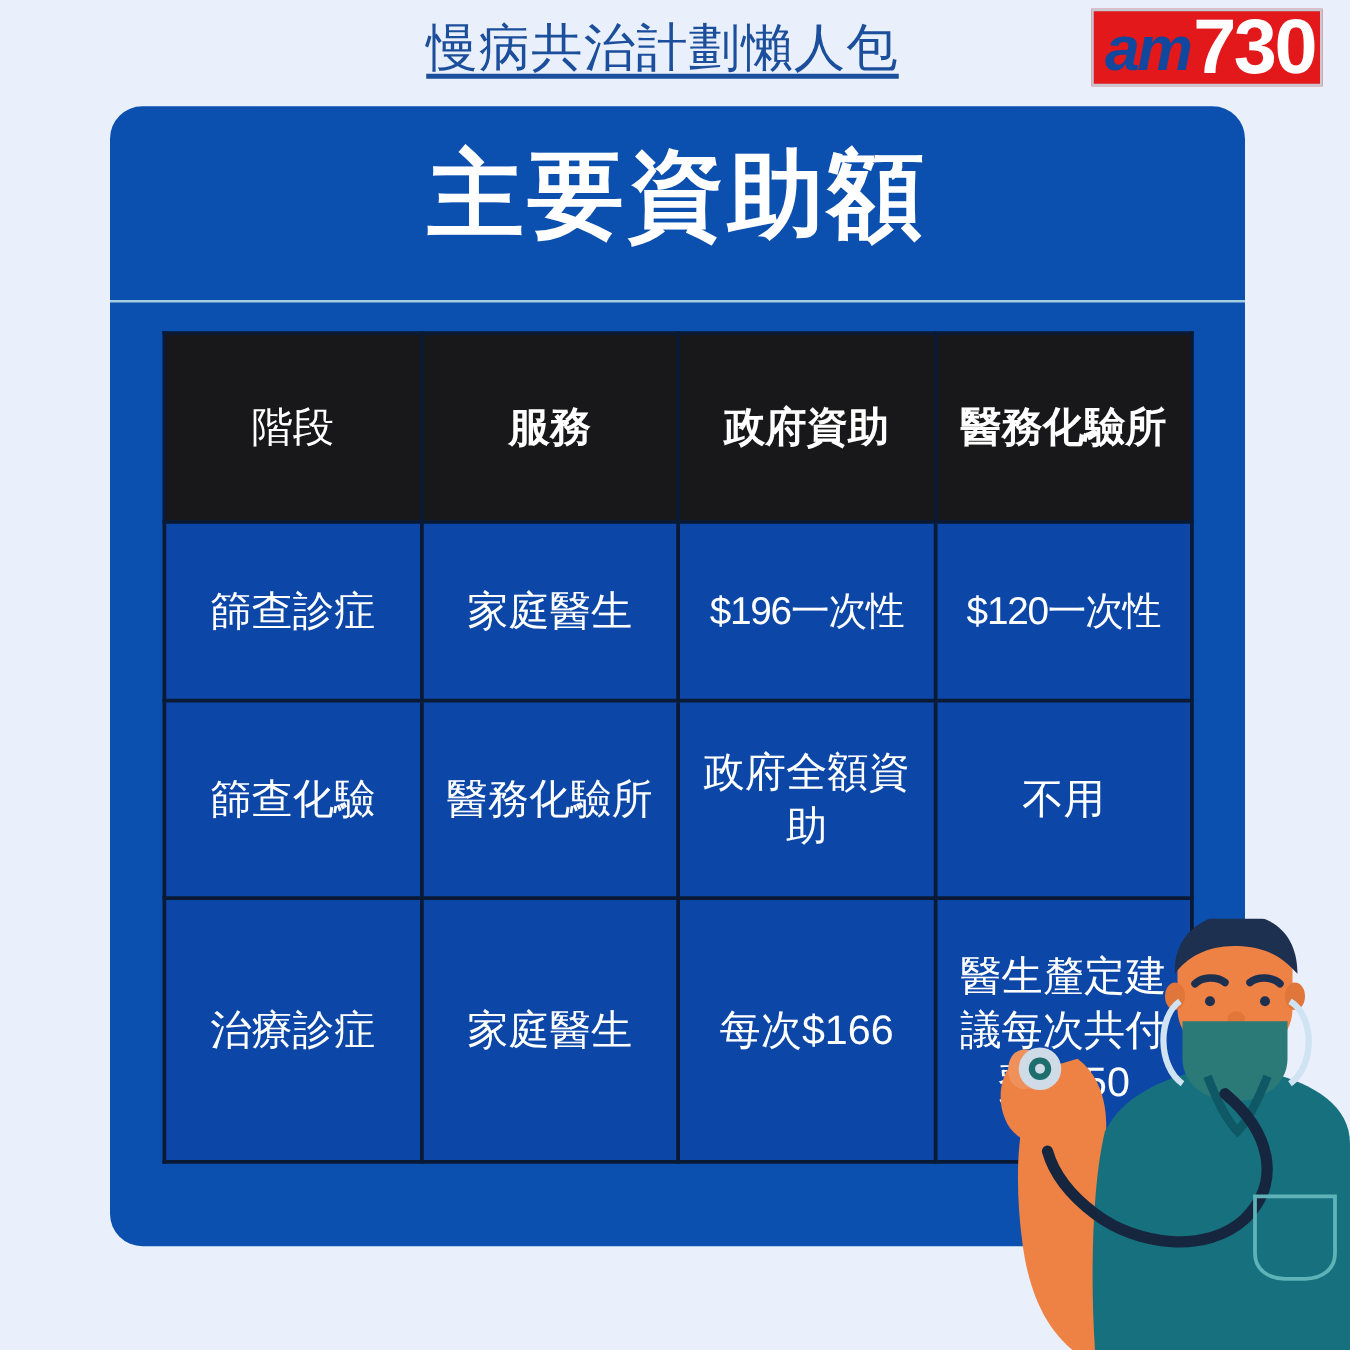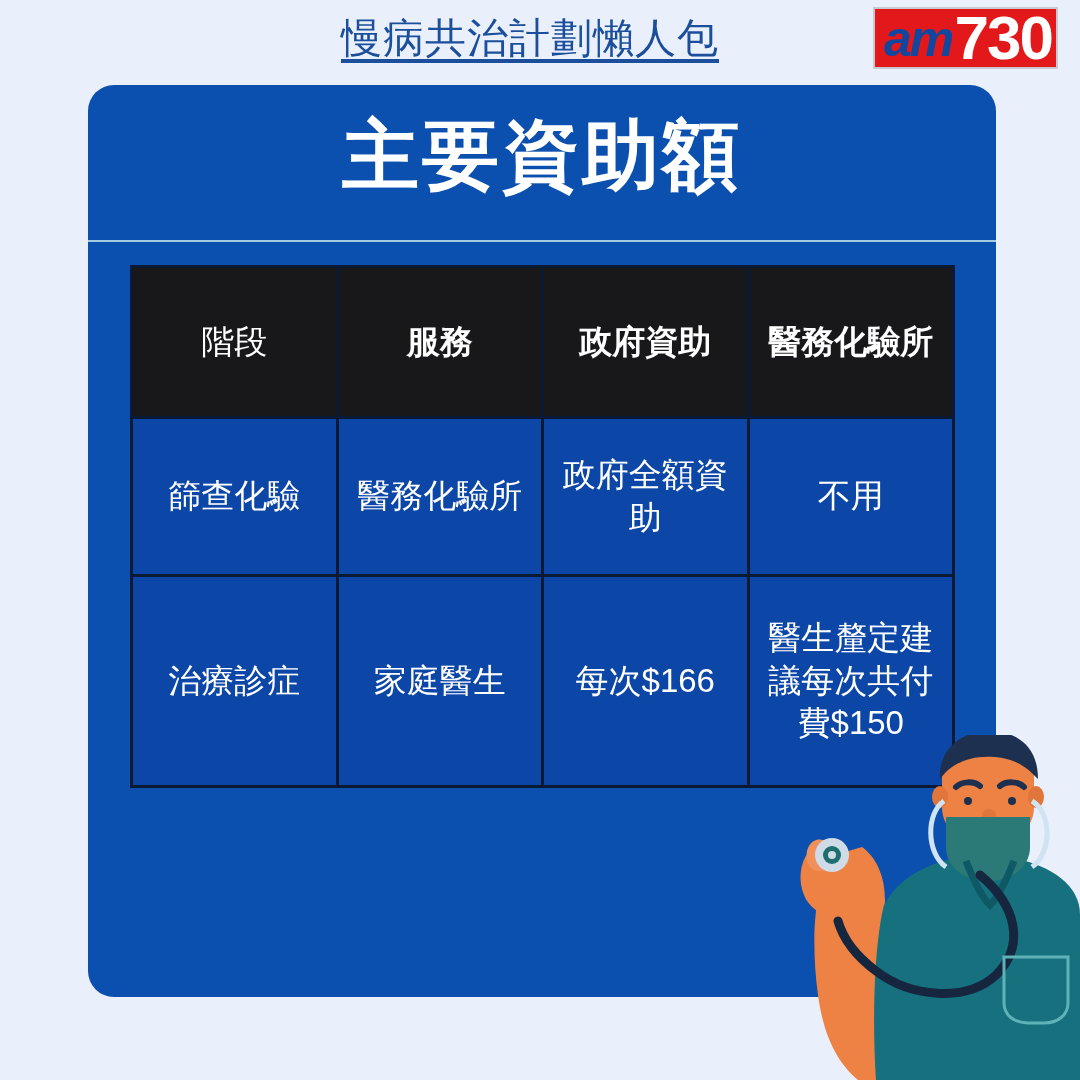--- a/index.html
+++ b/index.html
@@ -127,20 +127,26 @@
   <table id="fee-table">
     <thead>
       <tr>
         <th class="light">階段</th>
         <th>服務</th>
         <th>政府資助</th>
         <th>醫務化驗所</th>
       </tr>
     </thead>
     <tbody>
+      <tr class="r1">
+        <td>篩查診症</td>
+        <td>家庭醫生</td>
+        <td class="tight">$196一次性</td>
+        <td class="tight">$120一次性</td>
+      </tr>
       <tr class="r2">
         <td>篩查化驗</td>
         <td>醫務化驗所</td>
         <td>政府全額資助</td>
         <td>不用</td>
       </tr>
       <tr class="r3">
         <td>治療診症</td>
         <td>家庭醫生</td>
         <td>每次$166</td>

